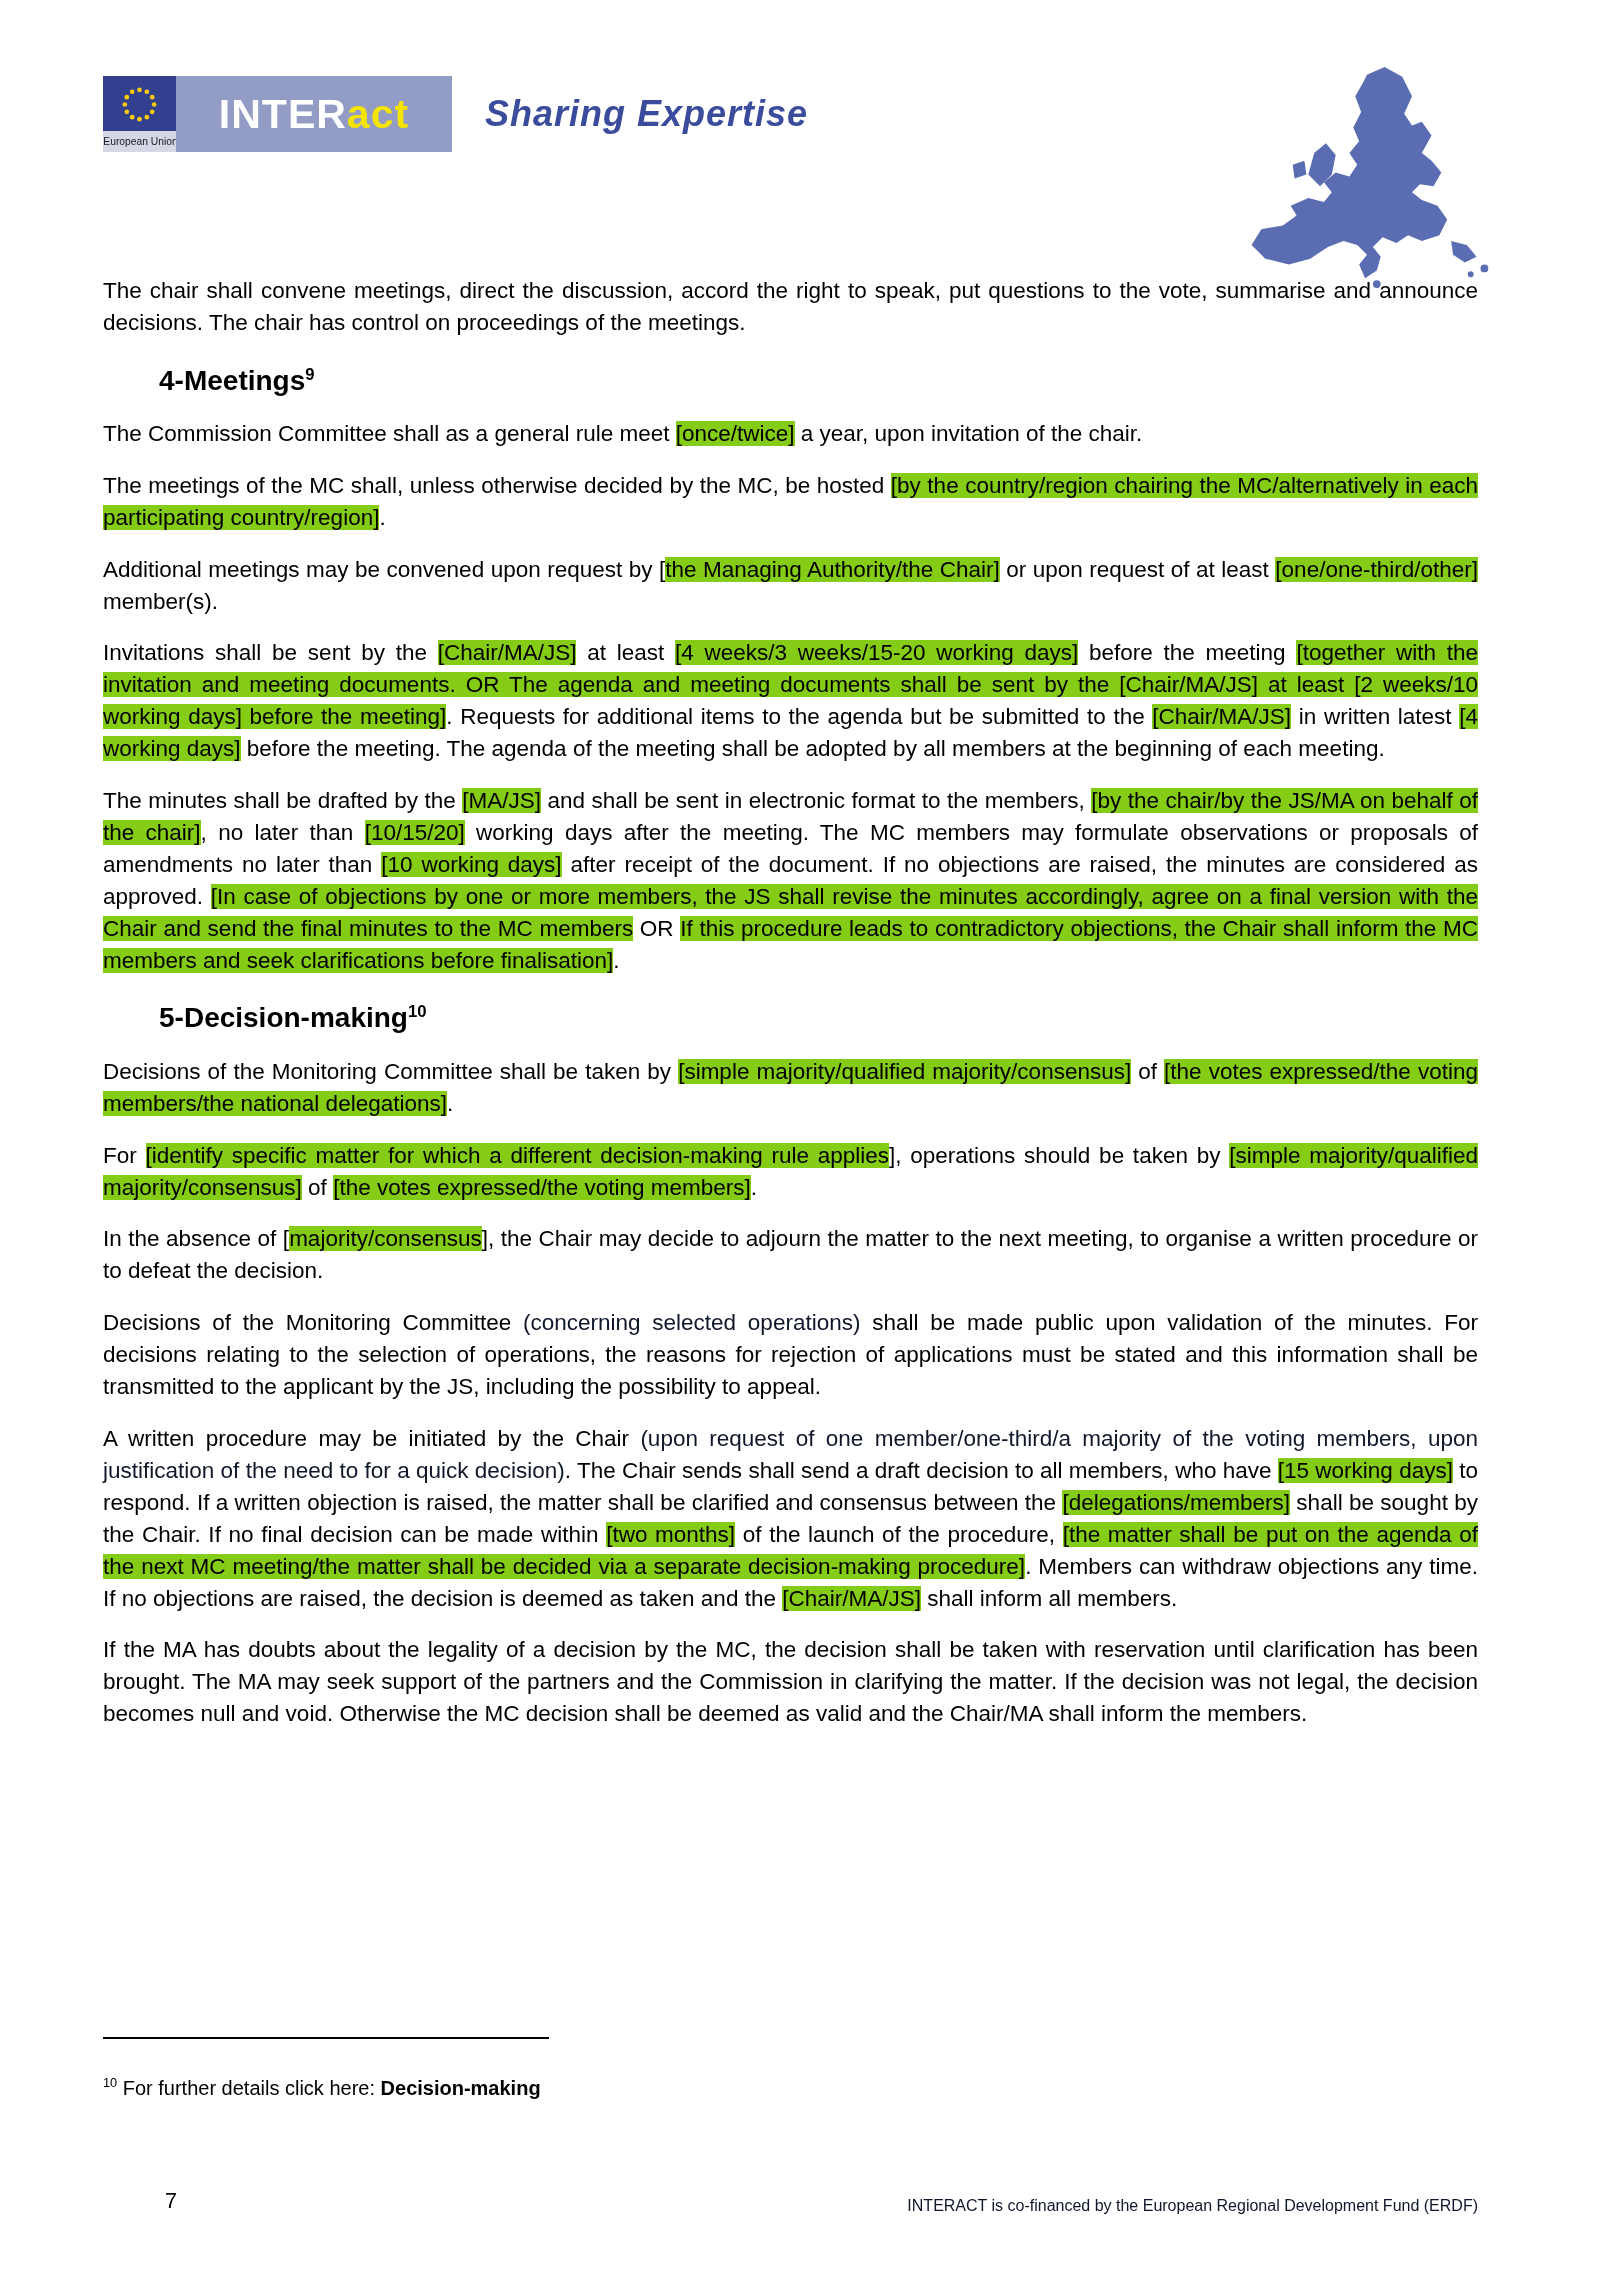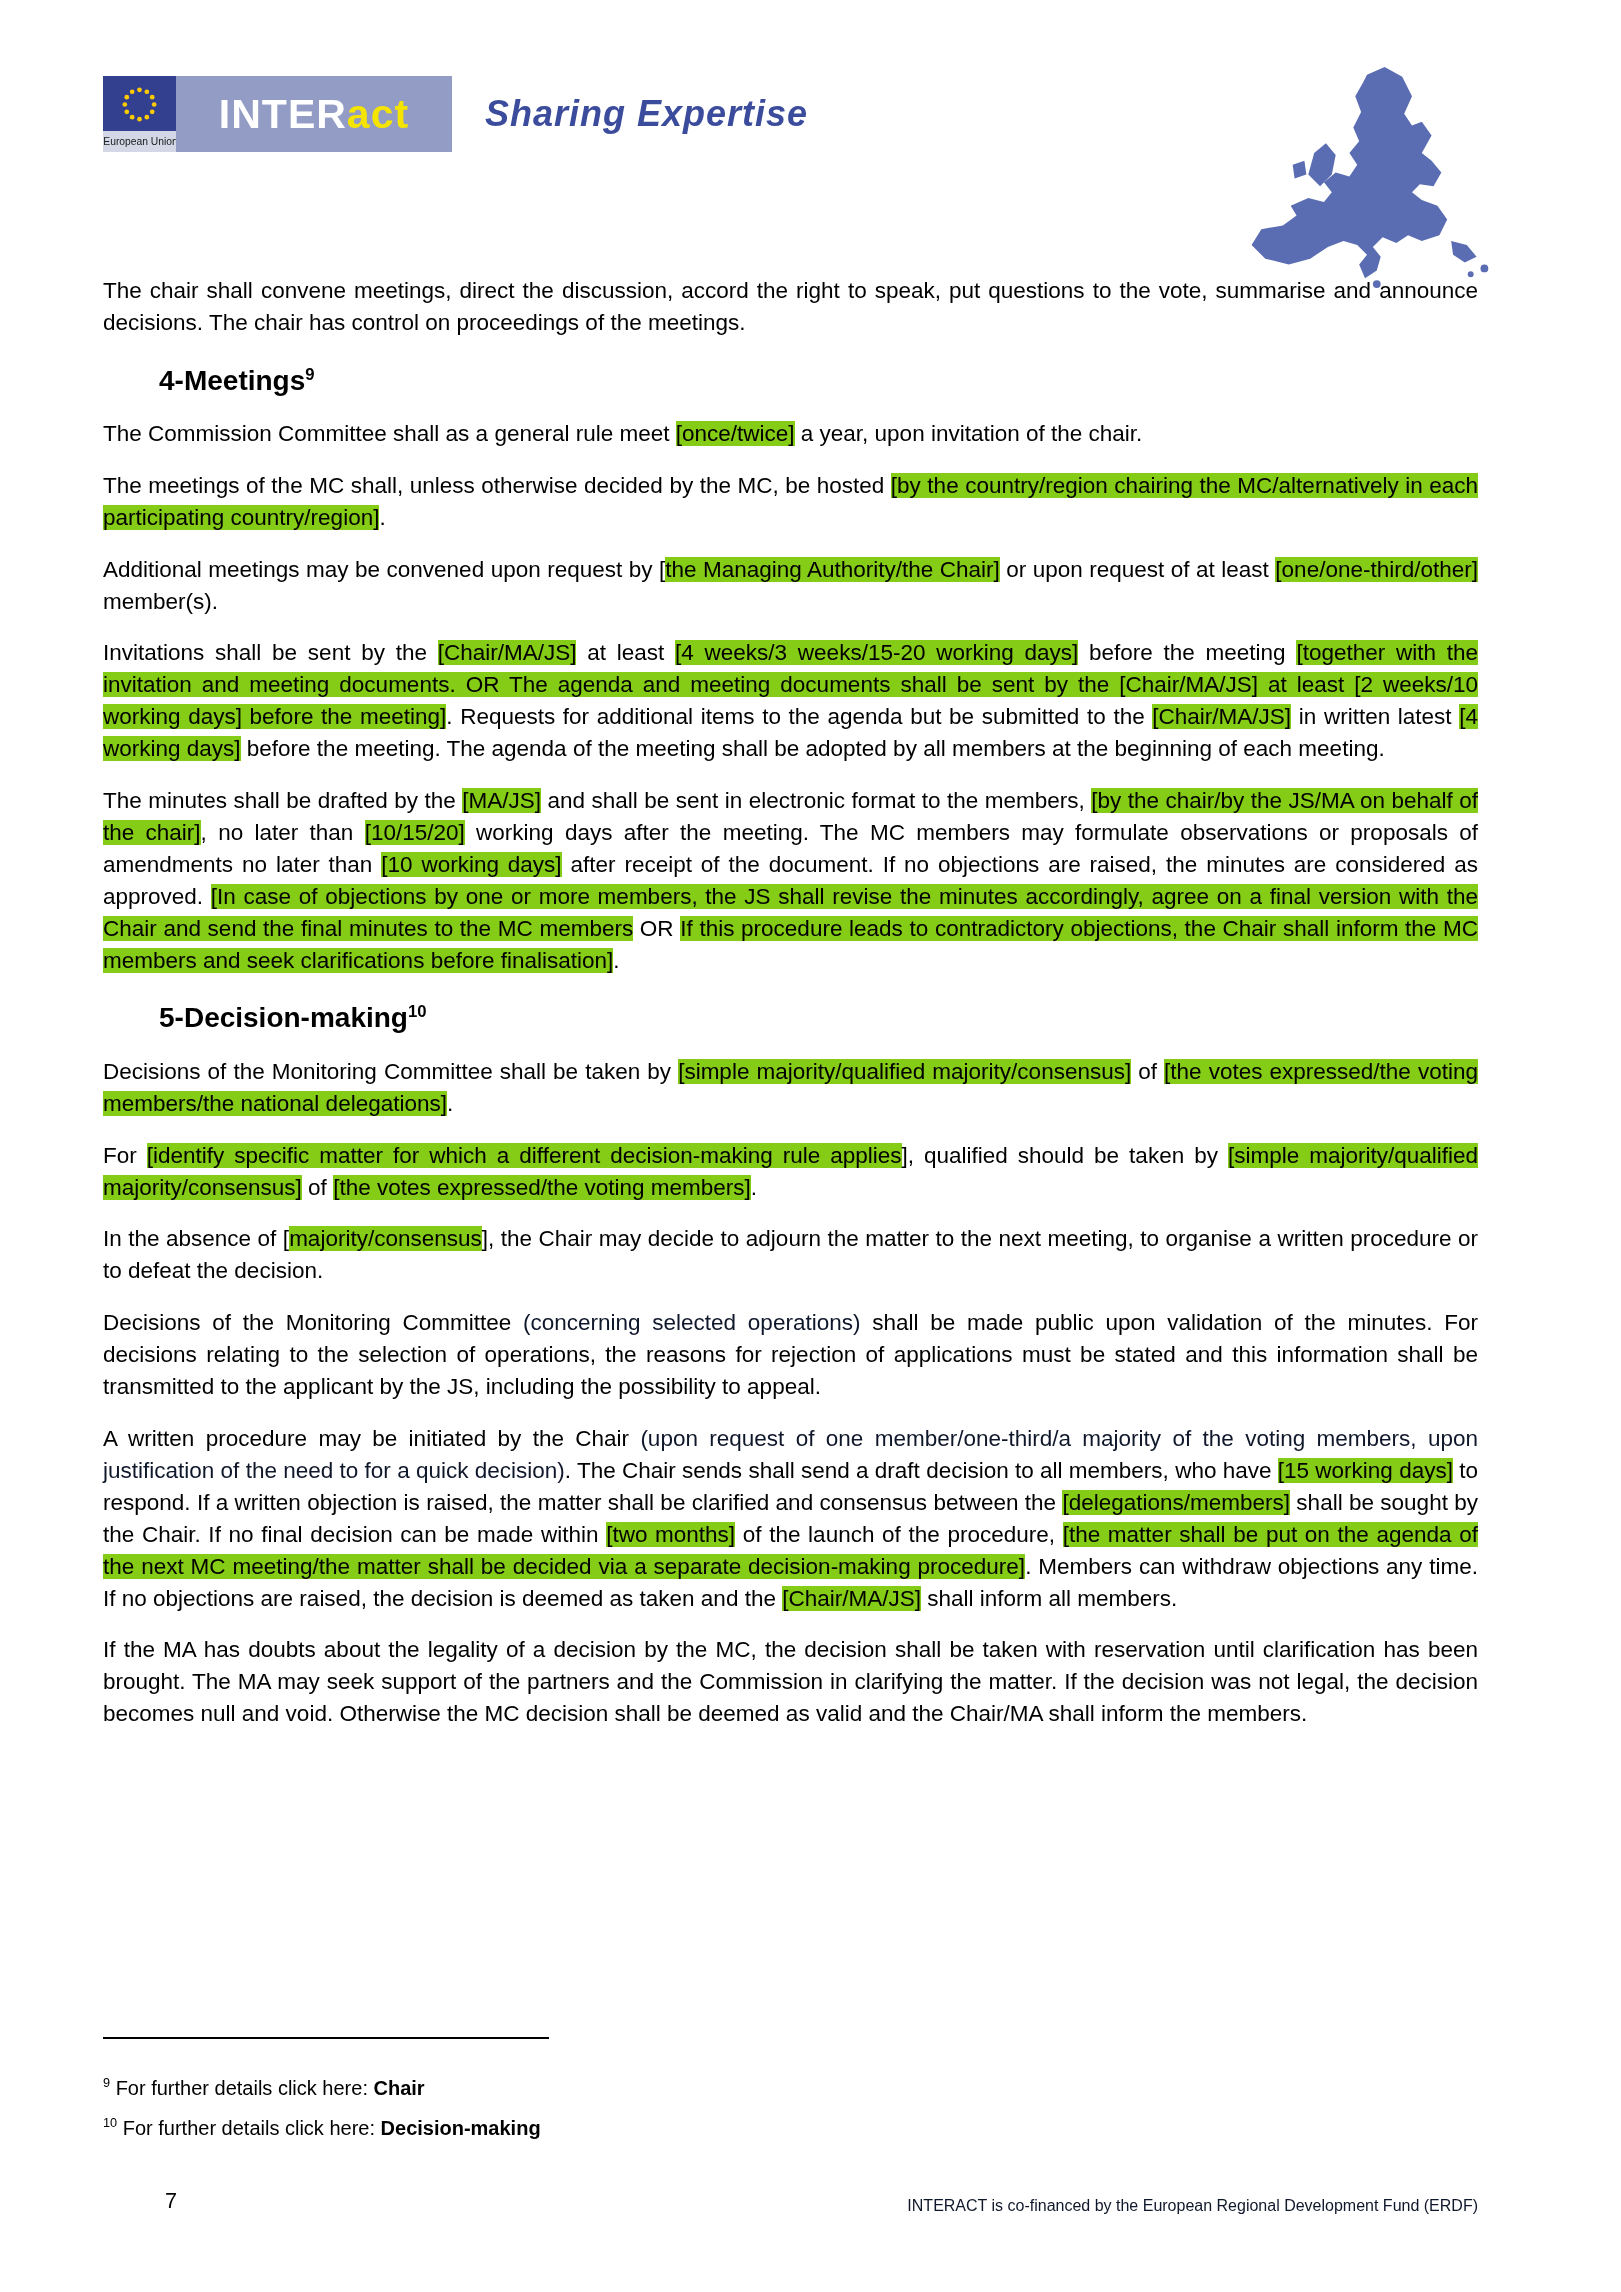--- a/index.html
+++ b/index.html
@@ -99,30 +99,29 @@
 
     <p><span>The Commission Committee shall as a general rule meet </span><span class="run-hl">[once/twice]</span><span> a year, upon invitation of the chair.</span></p>
     <p><span>The meetings of the MC shall, unless otherwise decided by the MC, be hosted </span><span class="run-hl">[by the country/region chairing the MC/alternatively in each participating country/region]</span><span>.</span></p>
     <p><span>Additional meetings may be convened upon request by [</span><span class="run-hl">the Managing Authority/the Chair]</span><span> or upon request of at least </span><span class="run-hl">[one/one-third/other]</span><span> member(s).</span></p>
     <p><span>Invitations shall be sent by the </span><span class="run-hl">[Chair/MA/JS]</span><span> at least </span><span class="run-hl">[4 weeks/3 weeks/15-20 working days]</span><span> before the meeting </span><span class="run-hl">[together with the invitation and meeting documents. OR The agenda and meeting documents shall be sent by the [Chair/MA/JS] at least [2 weeks/10 working days] before the meeting]</span><span>. Requests for additional items to the agenda but be submitted to the </span><span class="run-hl">[Chair/MA/JS]</span><span> in written latest </span><span class="run-hl">[4 working days]</span><span> before the meeting. The agenda of the meeting shall be adopted by all members at the beginning of each meeting.</span></p>
     <p><span>The minutes shall be drafted by the </span><span class="run-hl">[MA/JS]</span><span> and shall be sent in electronic format to the members, </span><span class="run-hl">[by the chair/by the JS/MA on behalf of the chair]</span><span>, no later than </span><span class="run-hl">[10/15/20]</span><span> working days after the meeting. The MC members may formulate observations or proposals of amendments no later than </span><span class="run-hl">[10 working days]</span><span> after receipt of the document. If no objections are raised, the minutes are considered as approved. </span><span class="run-hl">[In case of objections by one or more members, the JS shall revise the minutes accordingly, agree on a final version with the Chair and send the final minutes to the MC members</span><span> OR </span><span class="run-hl">If this procedure leads to contradictory objections, the Chair shall inform the MC members and seek clarifications before finalisation]</span><span>.</span></p>
 
     <h2 class="sect"><span>5-</span><span>Decision-making</span><sup>10</sup></h2>
 
     <p><span>Decisions of the Monitoring Committee shall be taken by </span><span class="run-hl">[simple majority/qualified majority/consensus]</span><span> of </span><span class="run-hl">[the votes expressed/the voting members/the national delegations]</span><span>.</span></p>
-    <p><span>For </span><span class="run-hl">[identify specific matter for which a different decision-making rule applies</span><span>], qualified should be taken by </span><span class="run-hl">[simple majority/qualified majority/consensus]</span><span> of </span><span class="run-hl">[the votes expressed/the voting members]</span><span>.</span></p>
+    <p><span>For </span><span class="run-hl">[identify specific matter for which a different decision-making rule applies</span><span>], operations should be taken by </span><span class="run-hl">[simple majority/qualified majority/consensus]</span><span> of </span><span class="run-hl">[the votes expressed/the voting members]</span><span>.</span></p>
     <p><span>In the absence of [</span><span class="run-hl">majority/consensus</span><span>], the Chair may decide to adjourn the matter to the next meeting, to organise a written procedure or to defeat the decision.</span></p>
     <p><span>Decisions of the Monitoring Committee </span><span class="run-red">(concerning selected operations)</span><span> shall be made public upon validation of the minutes. For decisions relating to the selection of operations, the reasons for rejection of applications must be stated and this information shall be transmitted to the applicant by the JS, including the possibility to appeal.</span></p>
     <p><span>A written procedure may be initiated by the Chair </span><span class="run-red">(upon request of one member/one-third/a majority of the voting members, upon justification of the need to for a quick decision)</span><span>. The Chair sends shall send a draft decision to all members, who have </span><span class="run-hl">[15 working days]</span><span> to respond. If a written objection is raised, the matter shall be clarified and consensus between the </span><span class="run-hl">[delegations/members]</span><span> shall be sought by the Chair. If no final decision can be made within </span><span class="run-hl">[two months]</span><span> of the launch of the procedure, </span><span class="run-hl">[the matter shall be put on the agenda of the next MC meeting/the matter shall be decided via a separate decision-making procedure]</span><span>. Members can withdraw objections any time. If no objections are raised, the decision is deemed as taken and the </span><span class="run-hl">[Chair/MA/JS]</span><span> shall inform all members.</span></p>
     <p><span>If the MA has doubts about the legality of a decision by the MC, the decision shall be taken with reservation until clarification has been brought. The MA may seek support of the partners and the Commission in clarifying the matter. If the decision was not legal, the decision becomes null and void. Otherwise the MC decision shall be deemed as valid and the Chair/MA shall inform the members.</span></p>
   </div>
 
   <div class="fn-sep"></div>
   <div class="footnotes">
-    <p><sup>9</sup> <span>For further details click here: </span><span class="fn-link">Chair</span></p>
     <p><sup>10</sup> <span>For further details click here: </span><span class="fn-link">Decision-making</span></p>
   </div>
 
   <div class="page-number">7</div>
   <div class="footer-credit">INTERACT is co-financed by the European Regional Development Fund (ERDF)</div>
 
 </div>
 
 
 </body></html>

